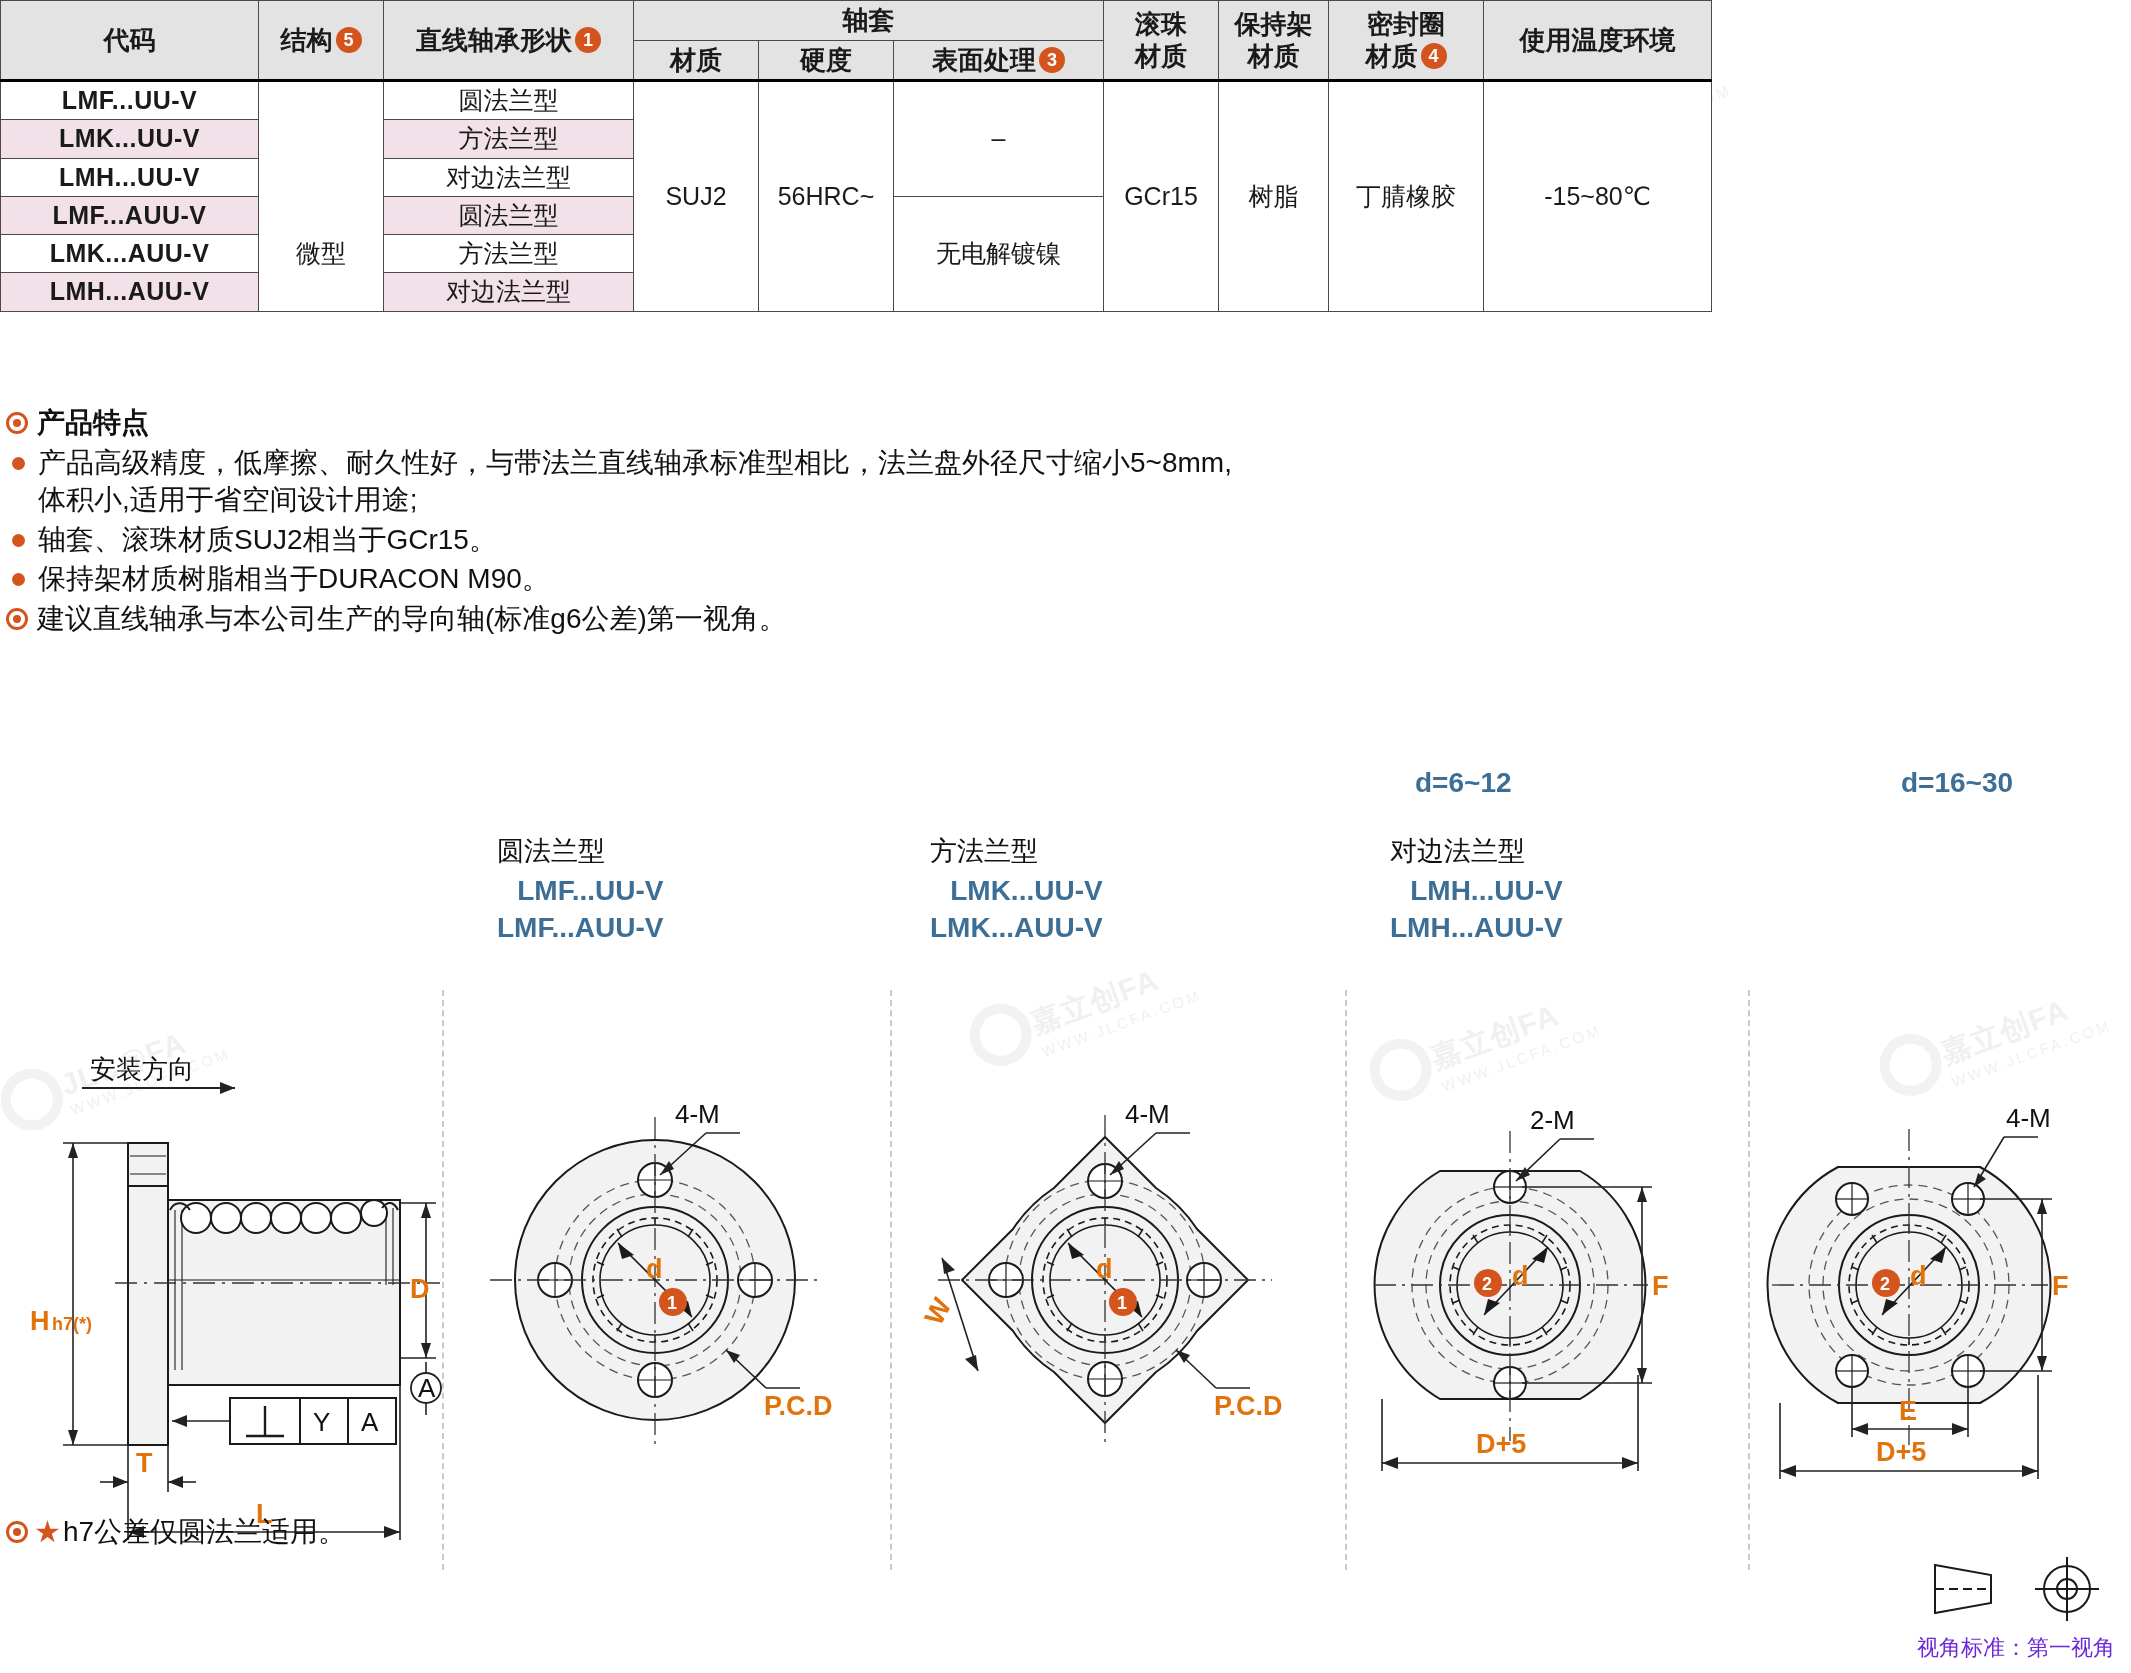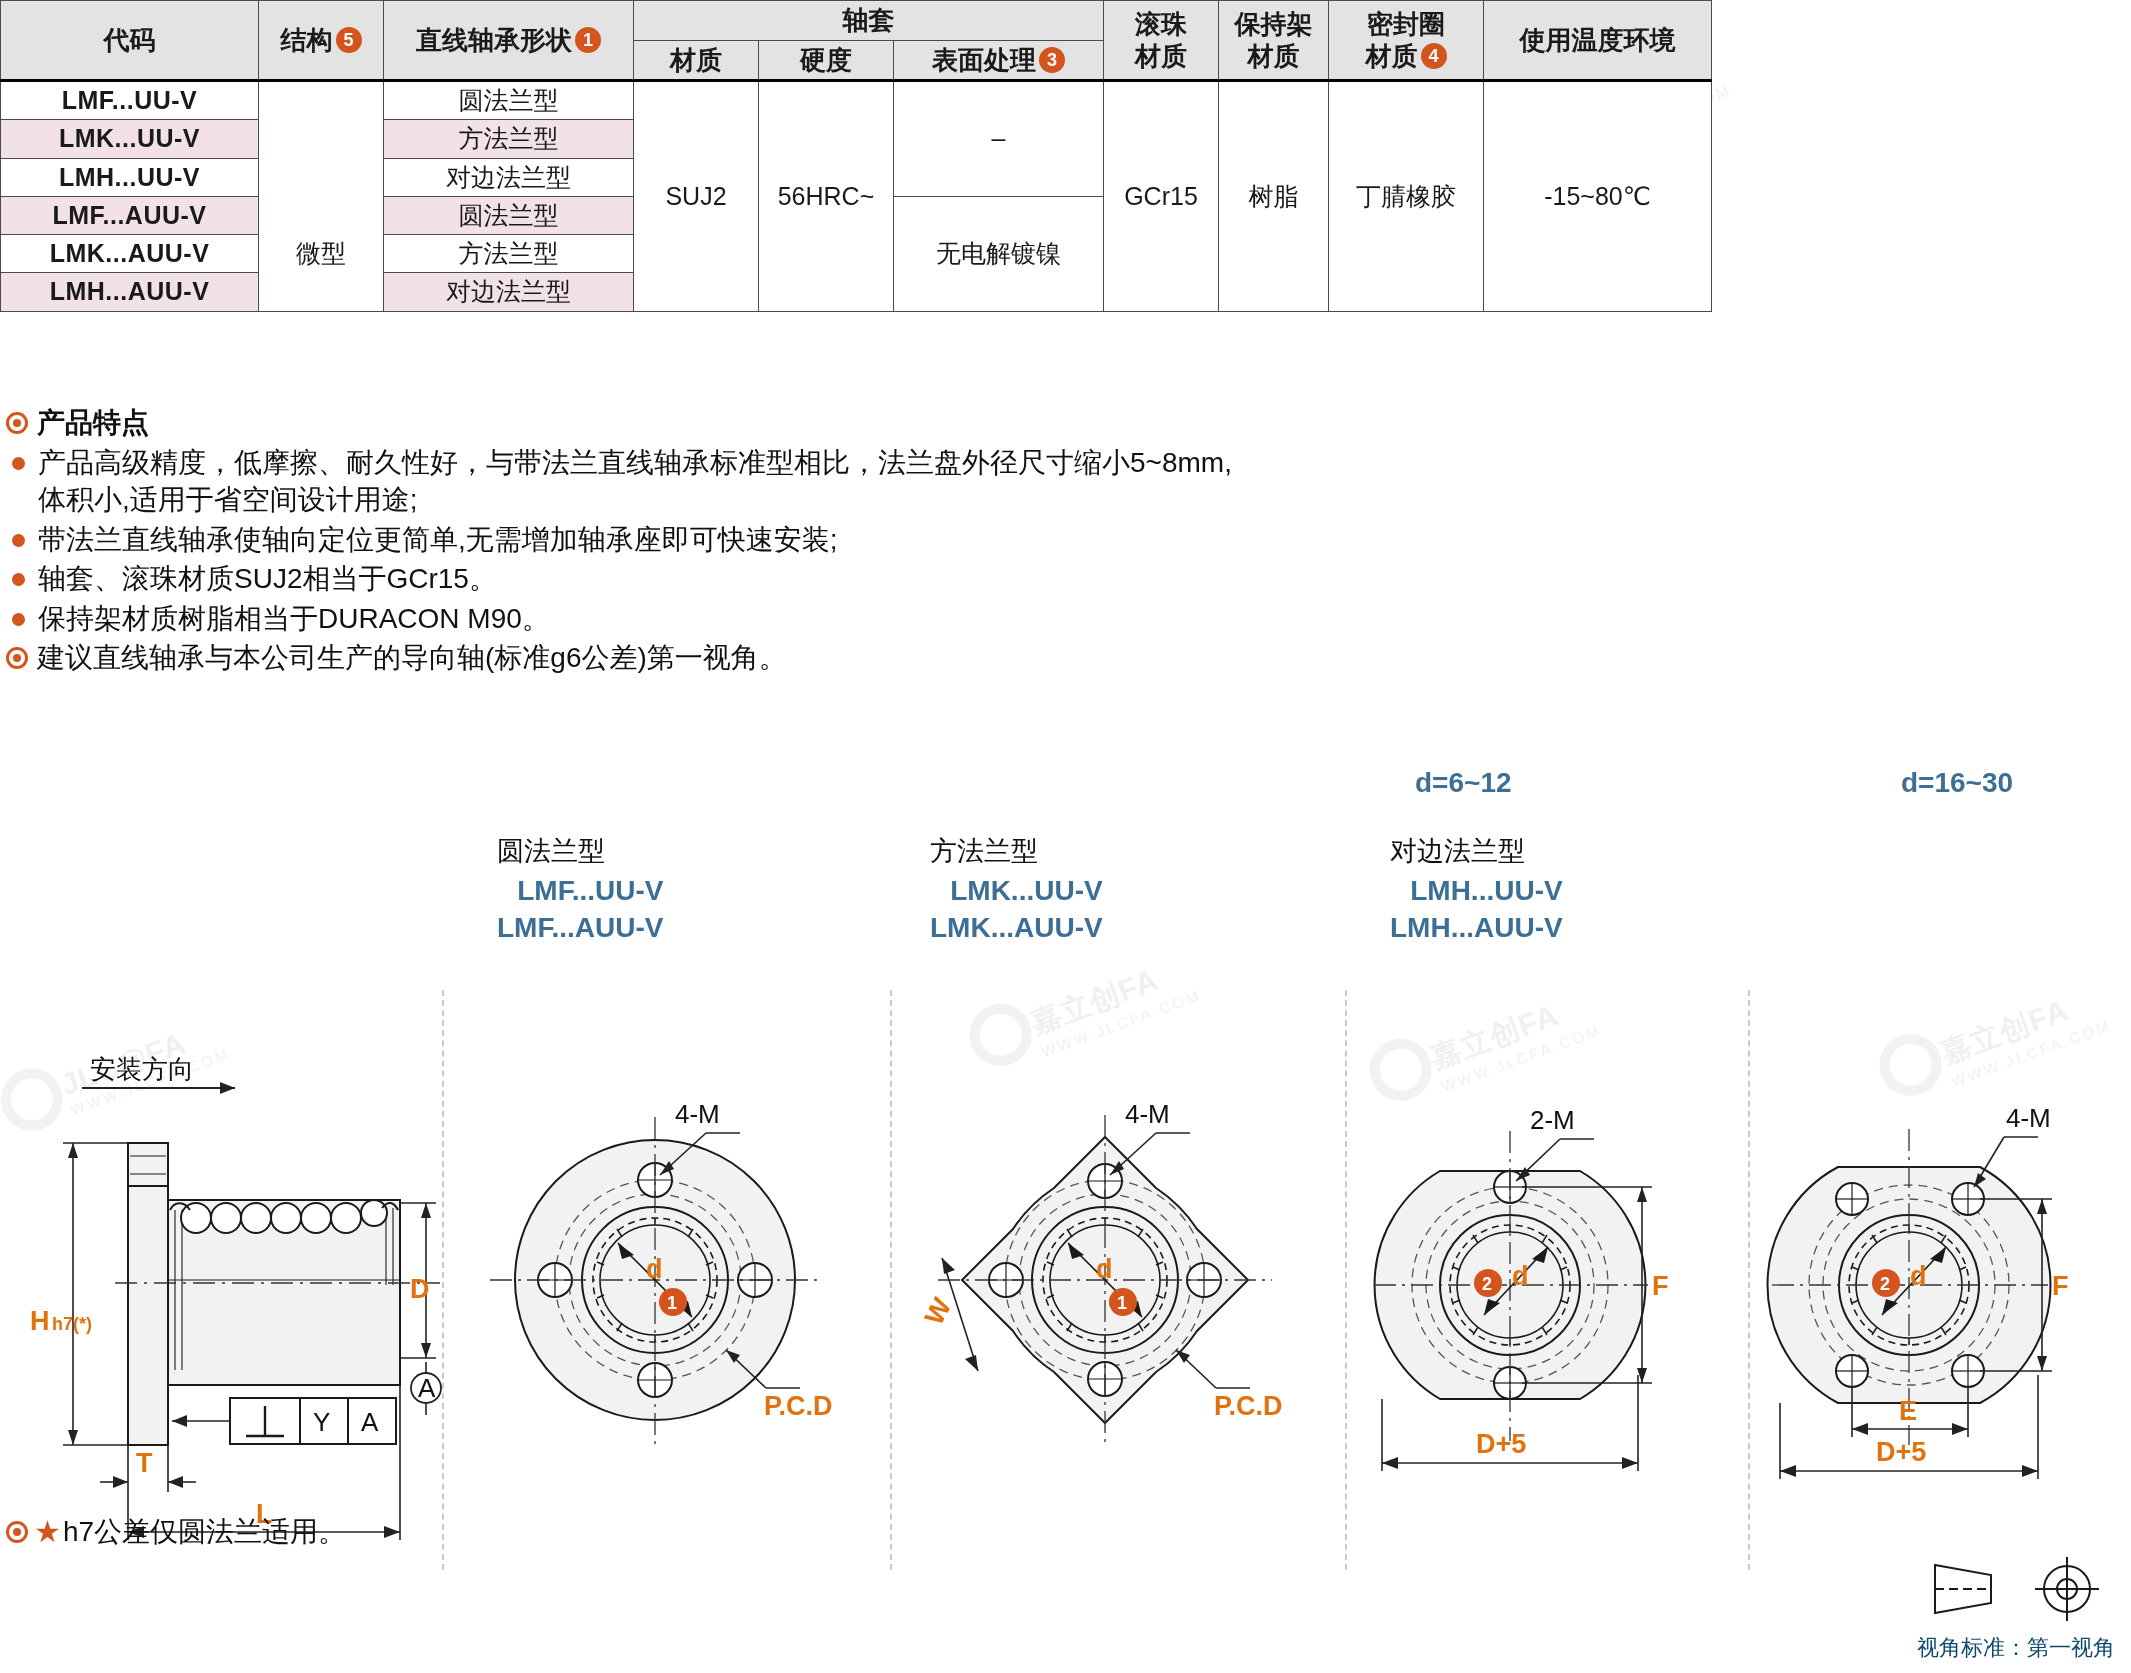--- a/index.html
+++ b/index.html
@@ -131,21 +131,21 @@
   .footnote .bullet-ring::after {
     content: ""; position: absolute; left: 4px; top: 4px;
     width: 8px; height: 8px; border-radius: 50%; background: #d4541e;
   }
   .footnote .star { color: #d4541e; font-size: 30px; line-height: 1; margin: 4px 2px 0 0; }
   .footnote .txt { font-size: 28px; color: #111; }
 
   
   .proj { position: absolute; right: 16px; bottom: 10px; text-align: right; z-index: 2; }
   .proj .legend-svg { margin-bottom: 4px; }
-  .proj .caption { font-size: 22px; color: #0c4a6e; }
+  .proj .caption { font-size: 22px; color: #6d28d9; }
 </style>
 </head>
 <body>
 
 <div class="wm" style="left:60px; top:110px;">
   <span class="ring"></span><span>嘉立创FA</span><small>WWW.JLCFA.COM</small>
 </div>
 <div class="wm" style="left:880px; top:80px;">
   <span class="ring"></span><span>嘉立创FA</span><small>WWW.JLCFA.COM</small>
 </div>
@@ -263,24 +263,20 @@
   </div>
 
   <div class="feat-line">
     <span class="bullet-dot"></span>
     <span class="txt">
       <span>产品高级精度，低摩擦、耐久性好，与带法兰直线轴承标准型相比，法兰盘外径尺寸缩小5~8mm,</span><br>
       <span>体积小,适用于省空间设计用途;</span>
     </span>
   </div>
 
-  <div class="feat-line">
-    <span class="bullet-dot"></span>
-    <span class="txt">带法兰直线轴承使轴向定位更简单,无需增加轴承座即可快速安装;</span>
-  </div>
 
 
 
   <div class="feat-line">
     <span class="bullet-dot"></span>
     <span class="txt">轴套、滚珠材质SUJ2相当于GCr15。</span>
   </div>
 
   <div class="feat-line">
     <span class="bullet-dot"></span>

